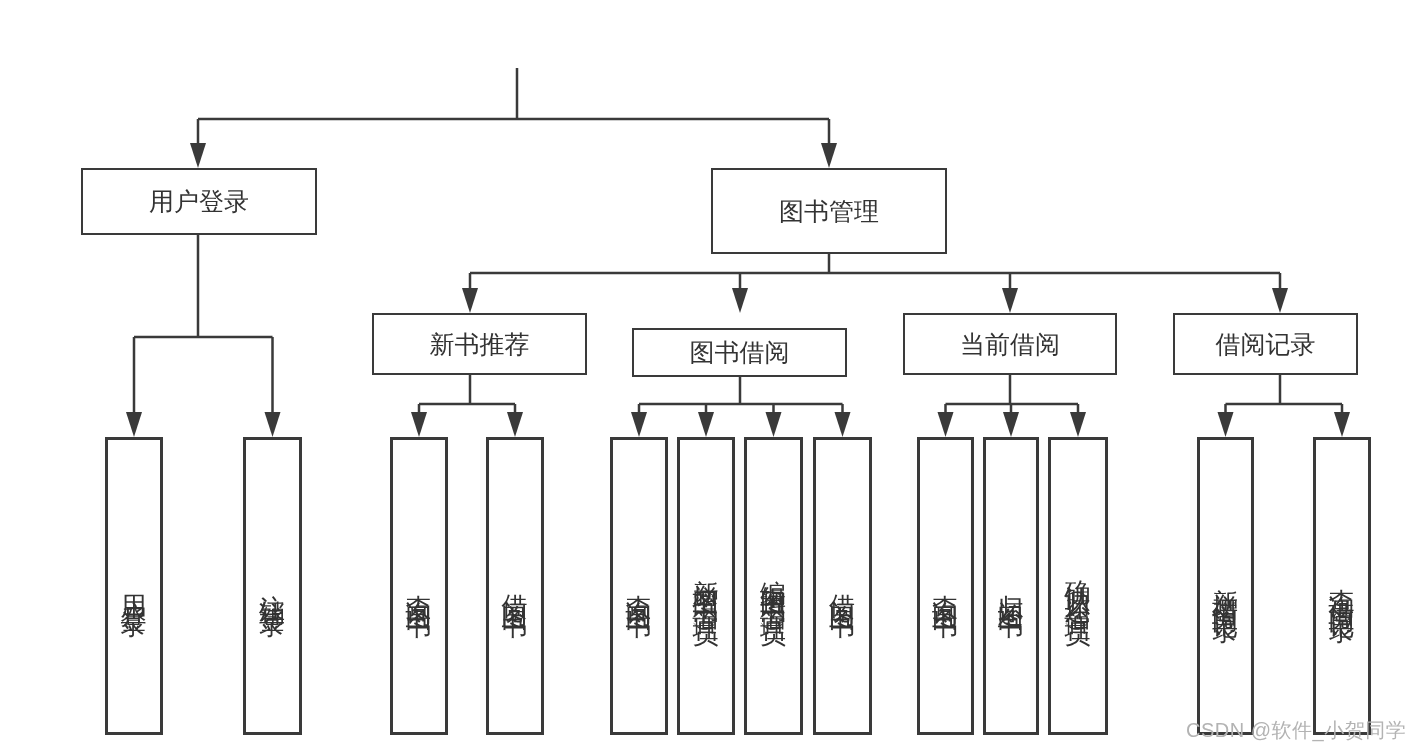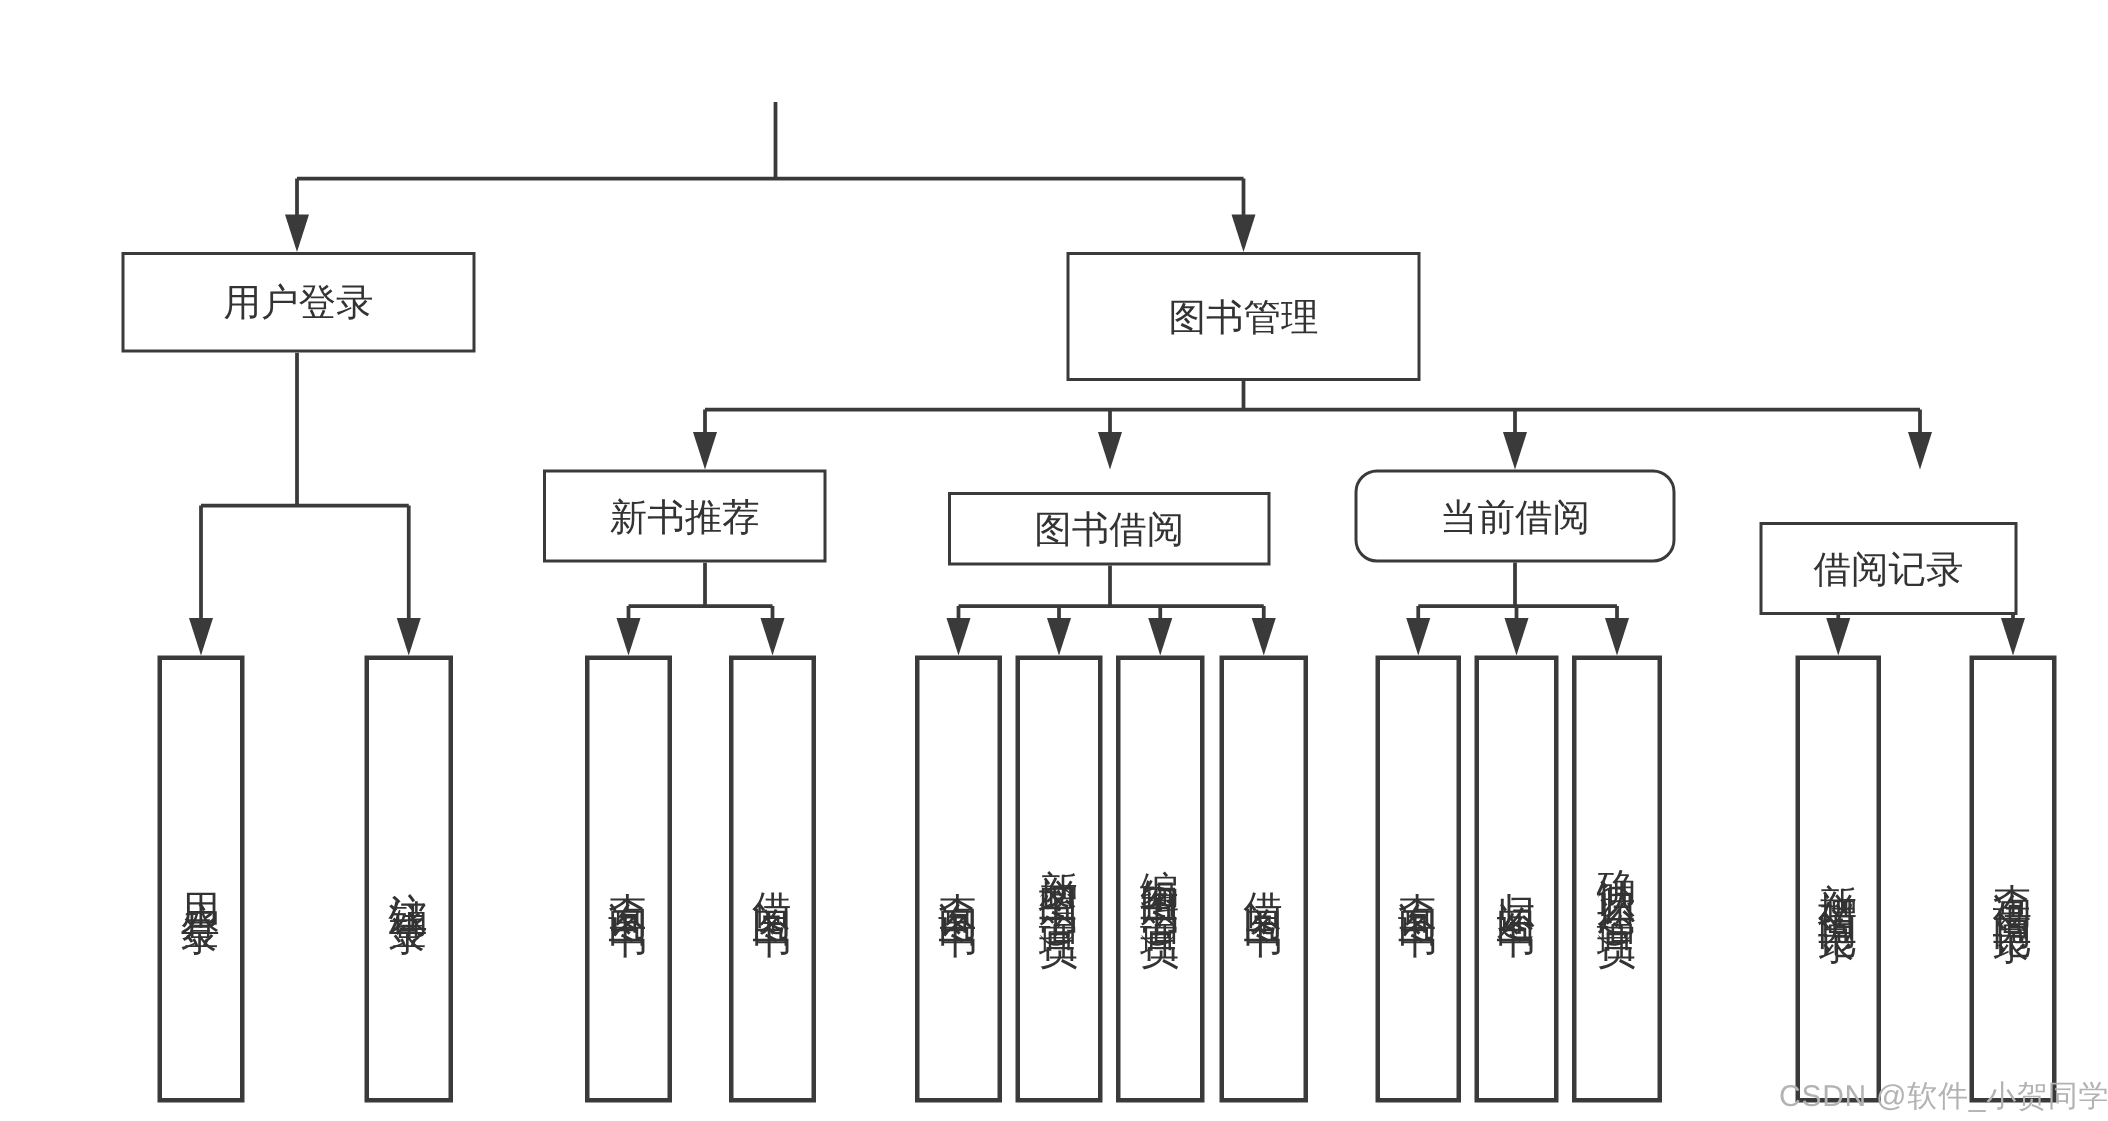--- a/index.html
+++ b/index.html
@@ -126,24 +126,24 @@
       <polygon points="1070,412 1086,412 1078,437"></polygon>
       <polygon points="1217.5,412 1233.5,412 1225.5,437"></polygon>
       <polygon points="1334,412 1350,412 1342,437"></polygon>
     </g>
   </svg>
 
 
   <div class="node" style="left:81px; top:168px; width:236px; height:67px;">用户登录</div>
   <div class="node" style="left:711px; top:168px; width:236px; height:86px;">图书管理</div>
 
-  <div class="node" style="left:362px; top:313px; width:189px; height:62px;">新书推荐</div>
+  <div class="node" style="left:372px; top:313px; width:215px; height:62px;">新书推荐</div>
   <div class="node" style="left:632px; top:328px; width:215px; height:49px;">图书借阅</div>
-  <div class="node" style="left:903px; top:313px; width:214px; height:62px;border-radius:15px;">当前借阅</div>
-  <div class="node" style="left:1173px; top:313px; width:172px; height:62px;margin-top:35px;">借阅记录</div>
+  <div class="node" style="left:903px; top:313px; width:214px; height:62px;">当前借阅</div>
+  <div class="node" style="left:1173px; top:313px; width:185px; height:62px;">借阅记录</div>
 
   <div class="node leaf" style="left:105px; top:437px; width:58px; height:298px;">用户登录</div>
   <div class="node leaf" style="left:243px; top:437px; width:59px; height:298px;">注销登录</div>
 
   <div class="node leaf" style="left:390px; top:437px; width:58px; height:298px;">查询图书</div>
   <div class="node leaf" style="left:486px; top:437px; width:58px; height:298px;">借阅图书</div>
 
   <div class="node leaf" style="left:610px; top:437px; width:58px; height:298px;">查询图书</div>
   <div class="node leaf" style="left:677px; top:437px; width:58px; height:298px;">新增图书（管理员）</div>
   <div class="node leaf" style="left:744px; top:437px; width:59px; height:298px;">编辑图书（管理员）</div>

